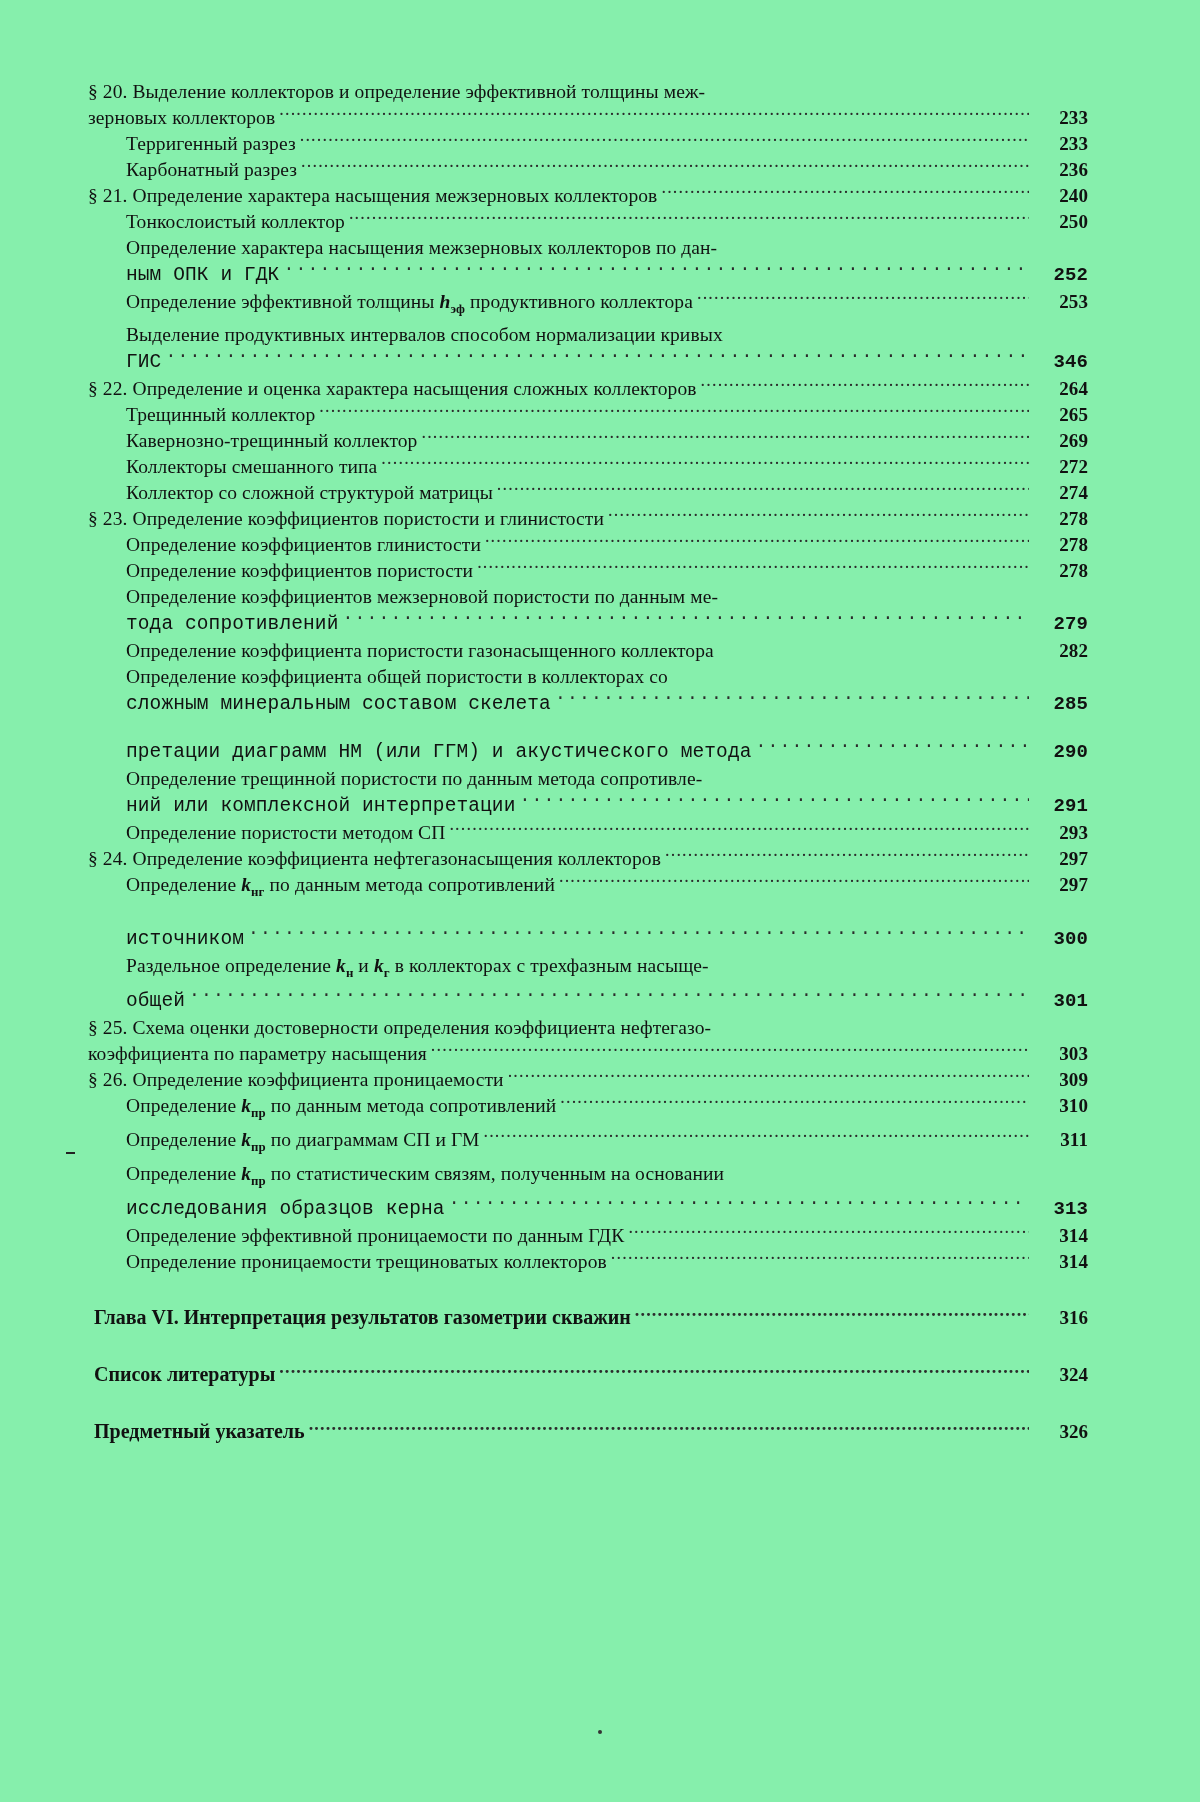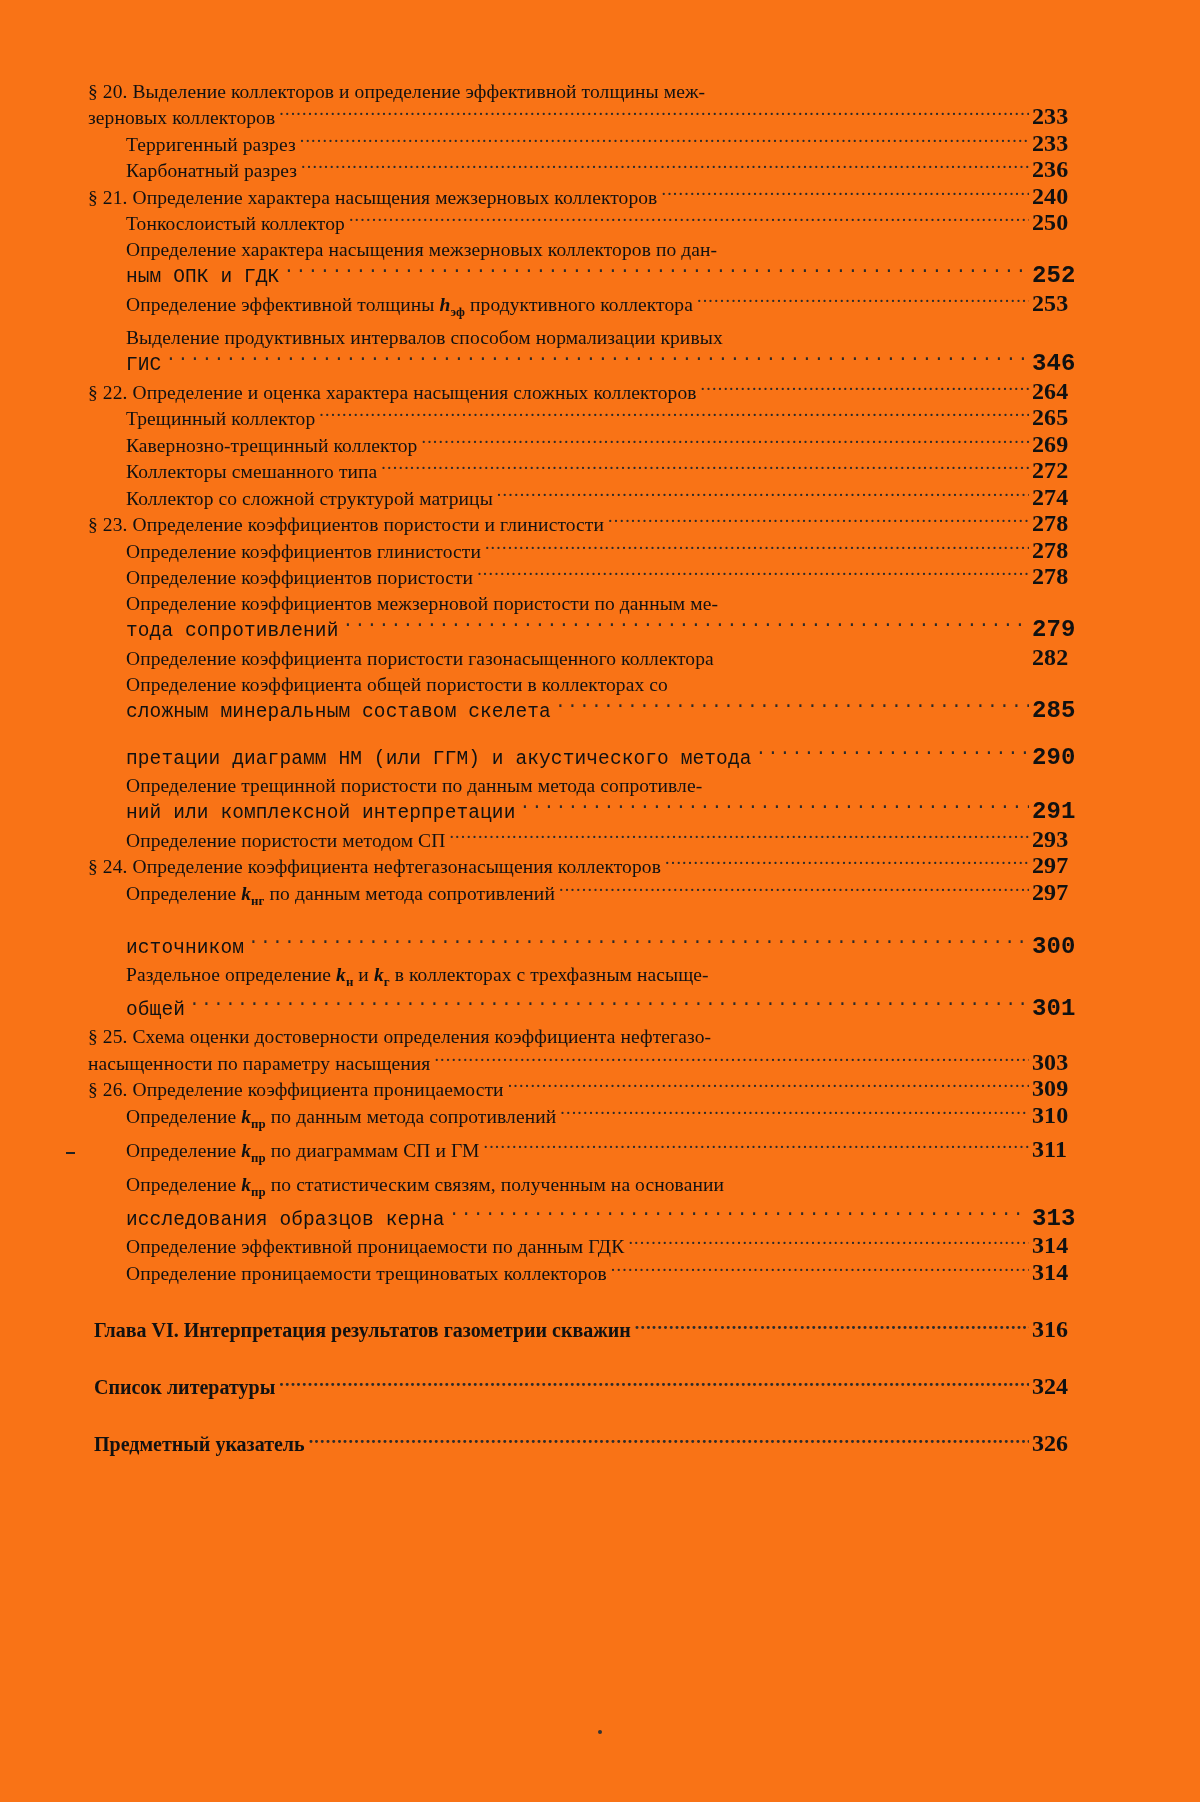--- a/index.html
+++ b/index.html
@@ -12,21 +12,21 @@
     height: 1802px;
     position: relative;
     font-family: "Liberation Serif", serif;
     color: #111;
   }
   .page {
     position: absolute;
     left: 0; top: 0;
     width: 1200px;
     height: 1802px;
-    background: #f97316;
+    background: #86efac;
   }
   .toc {
     position: absolute;
     left: 88px;
     top: 78px;
     width: 1000px;
   }
   .entry {
     display: flex;
     align-items: baseline;
@@ -53,22 +53,23 @@
     left: 0;
     bottom: 0.08em;
     white-space: nowrap;
     letter-spacing: 1.2px;
     font-size: 18px;
     color: #2b2b2b;
   }
   .pageno {
     flex: 0 0 auto;
     width: 56px;
+    text-align: right;
     font-weight: 700;
-    font-size: 24px;
+    font-size: 19px;
   }
   .nodots .leader::after { content: ""; }
 
   
   .lvl-sec   { padding-left: 0px; }
   .lvl-sub   { padding-left: 38px; }
   .cont      { padding-left: 0px; }
   .cont-sub  { padding-left: 38px; font-family: Liberation Mono, monospace; }
 
   .chap {
@@ -293,21 +294,21 @@
       <span class="leader"></span>
       <span class="pageno">301</span>
     </div>
 
     <div class="entry lvl-sec nodots">
       <span class="txt">§ 25. Схема оценки достоверности определения коэффициента нефтегазо-</span>
       <span class="leader"></span>
       <span class="pageno"></span>
     </div>
     <div class="entry cont">
-      <span class="txt">насыщенности по параметру насыщения</span>
+      <span class="txt">коэффициента по параметру насыщения</span>
       <span class="leader"></span>
       <span class="pageno">303</span>
     </div>
 
     <div class="entry lvl-sec">
       <span class="txt">§ 26. Определение коэффициента проницаемости</span>
       <span class="leader"></span>
       <span class="pageno">309</span>
     </div>
     <div class="entry lvl-sub">

